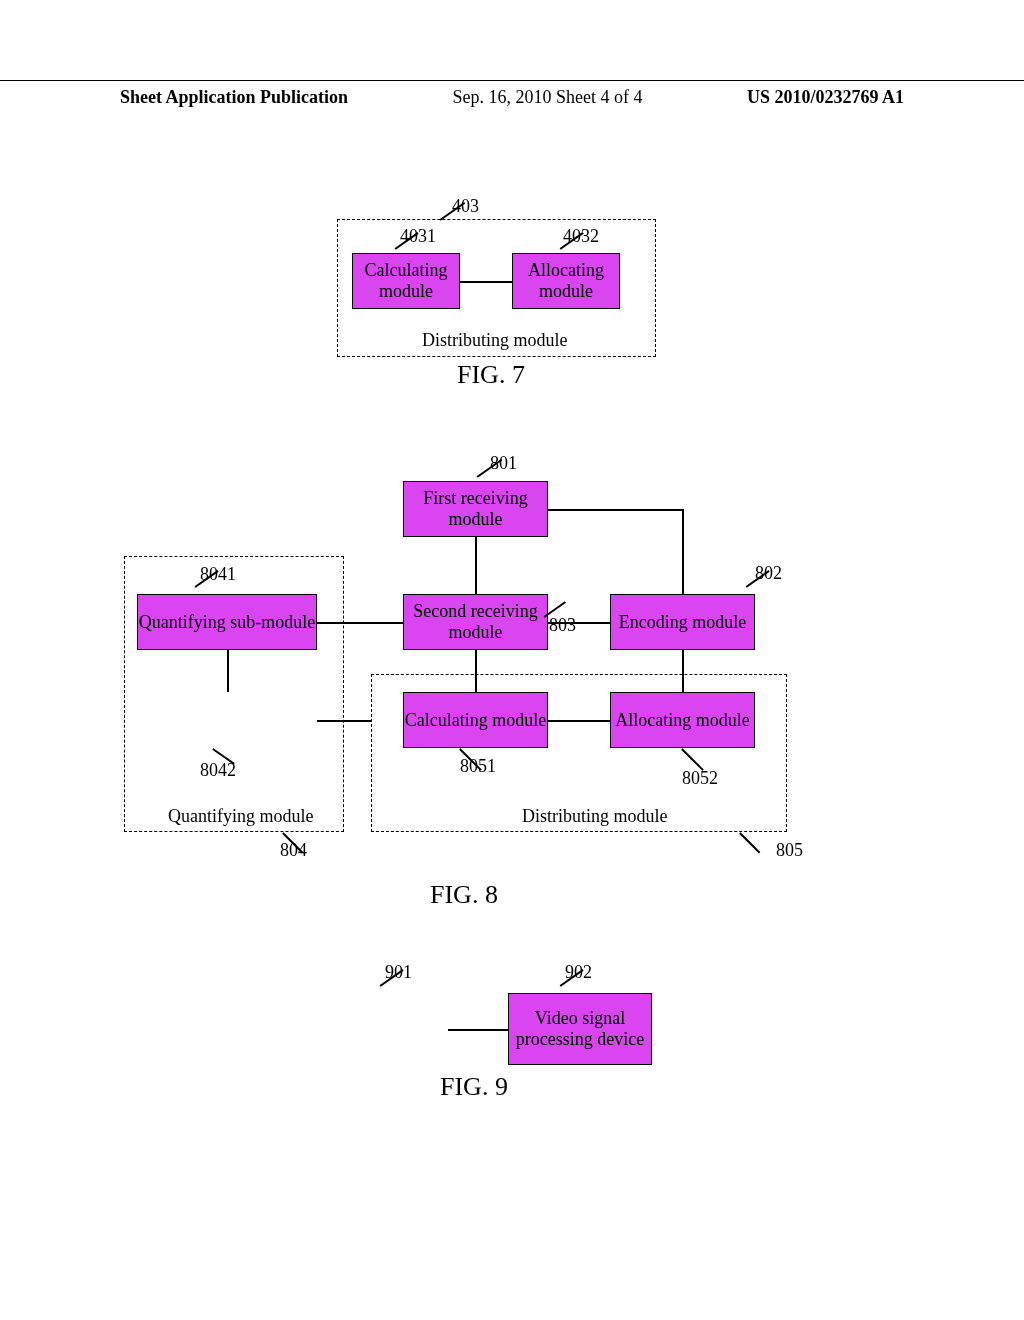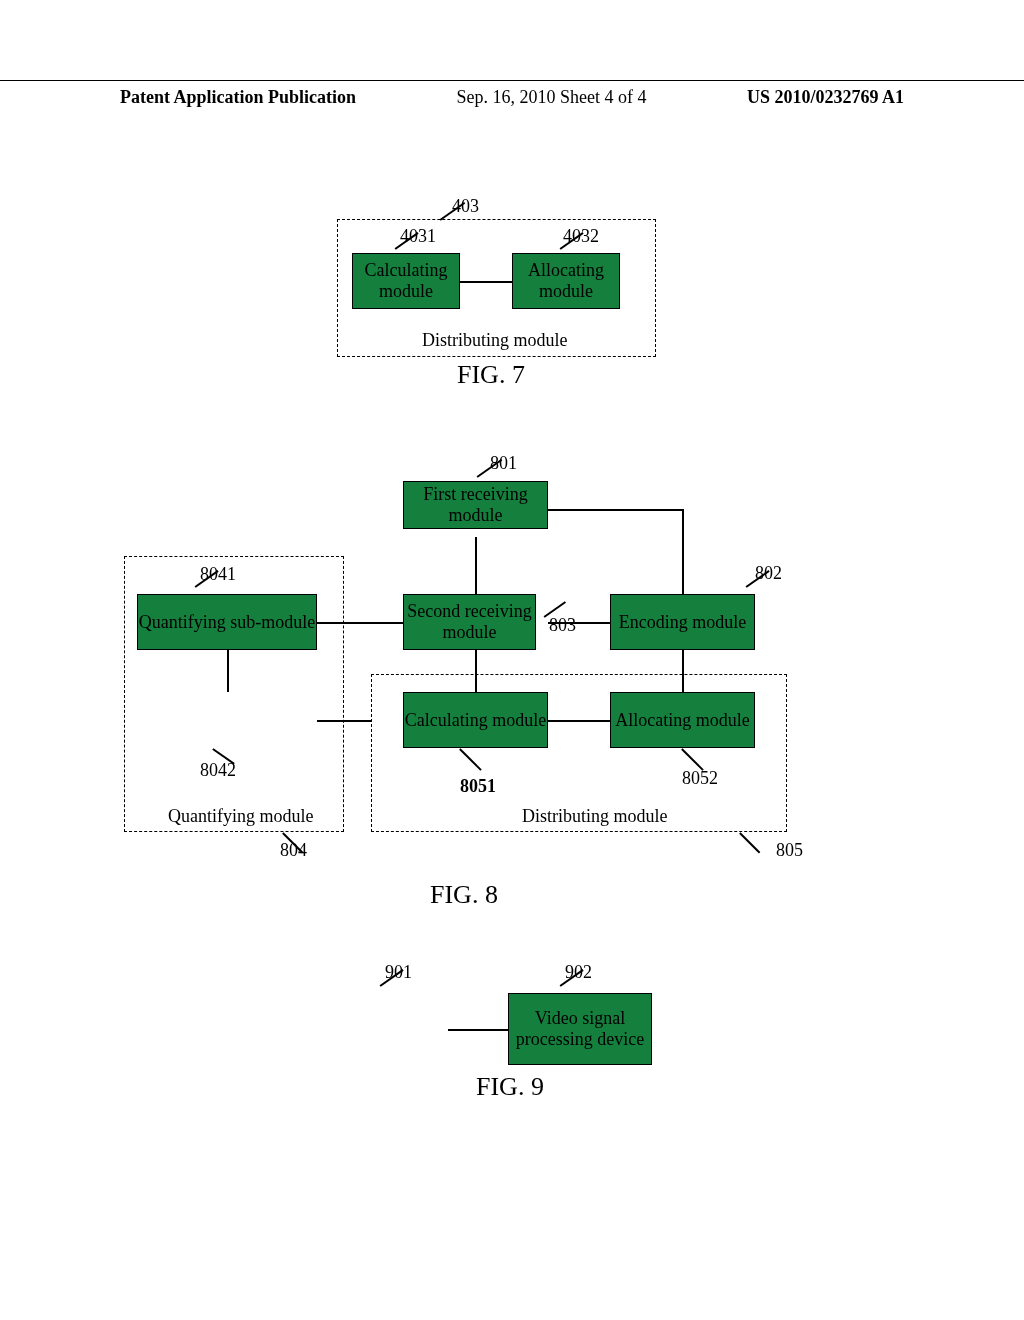--- a/index.html
+++ b/index.html
@@ -37,21 +37,21 @@
   }
   .box {
     position: absolute;
     border: 1.5px solid #000;
     text-align: center;
     display: flex;
     flex-direction: column;
     justify-content: center;
     align-items: center;
     font-size: 18px;
-    background: #15803d;
+    background: #d946ef;
   }
   .dashbox {
     position: absolute;
     border: 1.5px dashed #000;
   }
   .fig-caption {
     position: absolute;
     font-size: 26px;
     font-family: "Times New Roman", serif;
   }
@@ -80,21 +80,21 @@
     font-size: 18px;
     background: #fff;
     padding: 0 2px;
   }
 </style>
 </head>
 <body>
 
 <div class="header">
   <div class="header-row">
-    <span class="header-left">Patent Application Publication</span>
+    <span class="header-left">Sheet Application Publication</span>
     <span class="header-mid">Sep. 16, 2010  Sheet 4 of 4</span>
     <span class="header-right">US 2010/0232769 A1</span>
   </div>
 </div>
 
 <div class="page">
 
   <div class="ref" style="left:452px; top:196px;">403</div>
   <div class="lead" style="left:440px; top:219px; width:30px; transform:rotate(-35deg);"></div>
 
@@ -114,21 +114,21 @@
     <span>Allocating module</span>
   </div>
 
   <div class="container-label" style="left:420px; top:330px;">Distributing module</div>
 
   <div class="fig-caption" style="left:457px; top:360px;text-align:center;">FIG. 7</div>
 
   <div class="ref" style="left:490px; top:453px;">801</div>
   <div class="lead" style="left:477px; top:476px; width:30px; transform:rotate(-35deg);"></div>
 
-  <div class="box" style="left:403px; top:481px; width:145px; height:48px;">
+  <div class="box" style="left:403px; top:481px; width:145px; height:56px;">
     <span>First receiving module</span>
   </div>
 
   <div class="vline" style="left:475px; top:537px; height:57px;"></div>
 
   <div class="hline" style="left:548px; top:509px; width:135px;"></div>
   <div class="vline" style="left:682px; top:509px; height:85px;"></div>
 
   <div class="dashbox" style="left:124px; top:556px; width:220px; height:276px;"></div>
   <div class="container-label" style="left:137px; top:806px;margin-left:29px;">Quantifying module</div>
@@ -137,21 +137,21 @@
   <div class="lead" style="left:195px; top:586px; width:28px; transform:rotate(-35deg);"></div>
 
   <div class="box" style="left:137px; top:594px; width:180px; height:56px;">
     <span>Quantifying sub-module</span>
   </div>
 
   <div class="hline" style="left:317px; top:622px; width:86px;"></div>
 
   <div class="hline" style="left:548px; top:622px; width:62px;"></div>
 
-  <div class="box" style="left:403px; top:594px; width:133px; height:56px;">
+  <div class="box" style="left:403px; top:594px; width:145px; height:56px;">
     <span>Second receiving module</span>
   </div>
   <div class="ref" style="left:549px; top:595px;margin-top:20px;">803</div>
   <div class="lead" style="left:544px; top:616px; width:26px; transform:rotate(-35deg);"></div>
 
   <div class="box" style="left:610px; top:594px; width:145px; height:56px;">
     <span>Encoding module</span>
   </div>
   <div class="ref" style="left:755px; top:563px;">802</div>
   <div class="lead" style="left:746px; top:586px; width:28px; transform:rotate(-35deg);"></div>
@@ -167,21 +167,21 @@
   <div class="container-label" style="left:520px; top:806px;">Distributing module</div>
 
   <div class="box" style="left:403px; top:692px; width:145px; height:56px;">
     <span>Calculating module</span>
   </div>
   <div class="hline" style="left:548px; top:720px; width:62px;"></div>
   <div class="box" style="left:610px; top:692px; width:145px; height:56px;">
     <span>Allocating module</span>
   </div>
 
-  <div class="ref" style="left:460px; top:776px;font-weight:bold;">8051</div>
+  <div class="ref" style="left:460px; top:756px;">8051</div>
   <div class="lead" style="left:460px; top:748px; width:30px; transform:rotate(45deg);"></div>
 
   <div class="ref" style="left:682px; top:768px;">8052</div>
   <div class="lead" style="left:682px; top:748px; width:30px; transform:rotate(45deg);"></div>
 
   <div class="vline" style="left:475px; top:650px; height:42px;"></div>
 
   <div class="vline" style="left:682px; top:650px; height:42px;"></div>
 
   <div class="ref" style="left:280px; top:840px;">804</div>
@@ -196,15 +196,15 @@
   <div class="lead" style="left:380px; top:985px; width:28px; transform:rotate(-35deg);"></div>
 
   <div class="ref" style="left:565px; top:962px;">902</div>
   <div class="lead" style="left:560px; top:985px; width:28px; transform:rotate(-35deg);"></div>
 
   <div class="hline" style="left:448px; top:1029px; width:60px;"></div>
   <div class="box" style="left:508px; top:993px; width:144px; height:72px;">
     <span>Video signal processing device</span>
   </div>
 
-  <div class="fig-caption" style="left:440px; top:1072px;margin-left:36px;">FIG. 9</div>
+  <div class="fig-caption" style="left:440px; top:1072px;">FIG. 9</div>
 
 </div>
 
 </body></html>

